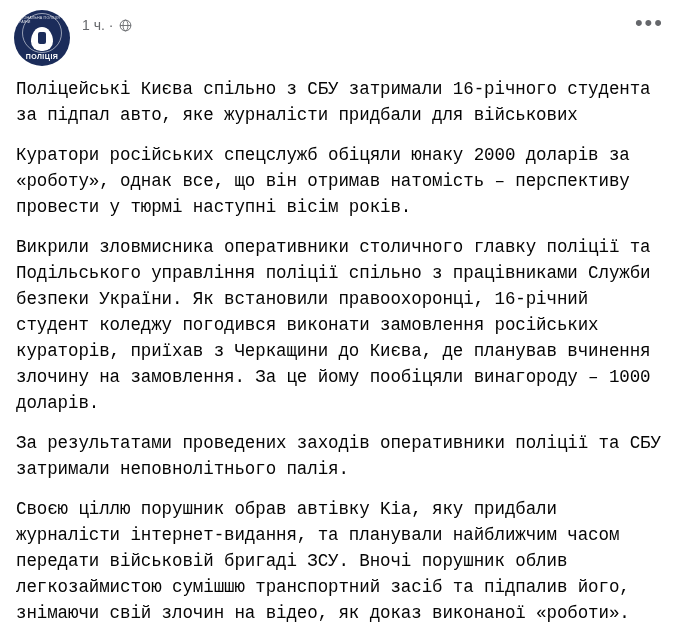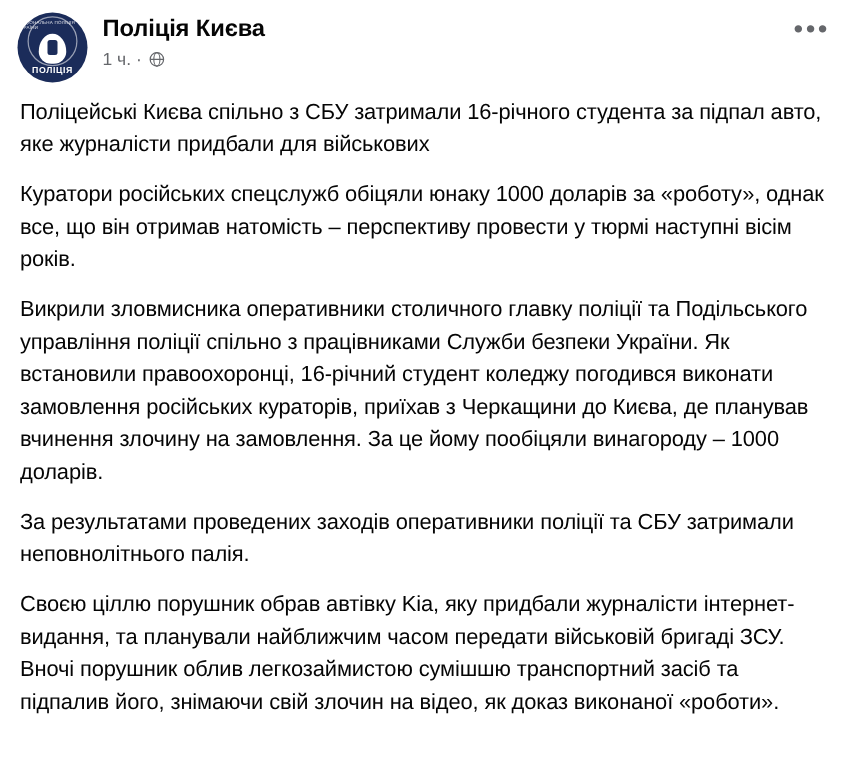--- a/index.html
+++ b/index.html
@@ -125,57 +125,57 @@
   }
   .post-body {
     font-size: 17.5px;
     line-height: 26px;
     color: #050505;
     letter-spacing: -0.1px;
     padding: 0 2px;
   }
   .post-body p {
     margin: 0 0 14px 0;
+    font-family: Liberation Mono, monospace;
   }
   .post-body p:last-child {
     margin-bottom: 0;
   }
 </style>
 </head>
 <body>
 
 <div class="post">
 
   <div class="post-header">
     <div class="avatar">
       <div class="crest-ring"></div>
       <div class="subword">Національна поліція України</div>
       <div class="crest"></div>
       <div class="word">Поліція</div>
     </div>
 
     <div class="header-text">
-      <div class="page-name">Поліція Києва</div>
       <div class="meta-row">
         <span>1 ч.</span>
         <span class="meta-dot">·</span>
         <span class="globe-icon">
           <svg viewBox="0 0 16 16" width="13" height="13" aria-hidden="true">
             <circle cx="8" cy="8" r="6.6" fill="none" stroke="#65676b" stroke-width="1.2"></circle>
             <ellipse cx="8" cy="8" rx="3" ry="6.6" fill="none" stroke="#65676b" stroke-width="1.1"></ellipse>
             <line x1="1.4" y1="8" x2="14.6" y2="8" stroke="#65676b" stroke-width="1.1"></line>
           </svg>
         </span>
       </div>
     </div>
 
     <div class="menu-dots">•••</div>
   </div>
 
   <div class="post-body">
     <p>Поліцейські Києва спільно з СБУ затримали 16-річного студента за підпал авто, яке журналісти придбали для військових</p>
-    <p>Куратори російських спецслужб обіцяли юнаку 1000 доларів за «роботу», однак все, що він отримав натомість – перспективу провести у тюрмі наступні вісім років.</p>
+    <p>Куратори російських спецслужб обіцяли юнаку 2000 доларів за «роботу», однак все, що він отримав натомість – перспективу провести у тюрмі наступні вісім років.</p>
     <p>Викрили зловмисника оперативники столичного главку поліції та Подільського управління поліції спільно з працівниками Служби безпеки України. Як встановили правоохоронці, 16-річний студент коледжу погодився виконати замовлення російських кураторів, приїхав з Черкащини до Києва, де планував вчинення злочину на замовлення. За це йому пообіцяли винагороду – 1000 доларів.</p>
     <p>За результатами проведених заходів оперативники поліції та СБУ затримали неповнолітнього палія.</p>
     <p>Своєю ціллю порушник обрав автівку Kia, яку придбали журналісти інтернет-видання, та планували найближчим часом передати військовій бригаді ЗСУ. Вночі порушник облив легкозаймистою сумішшю транспортний засіб та підпалив його, знімаючи свій злочин на відео, як доказ виконаної «роботи».</p>
   </div>
 
 </div>
 
 </body></html>

